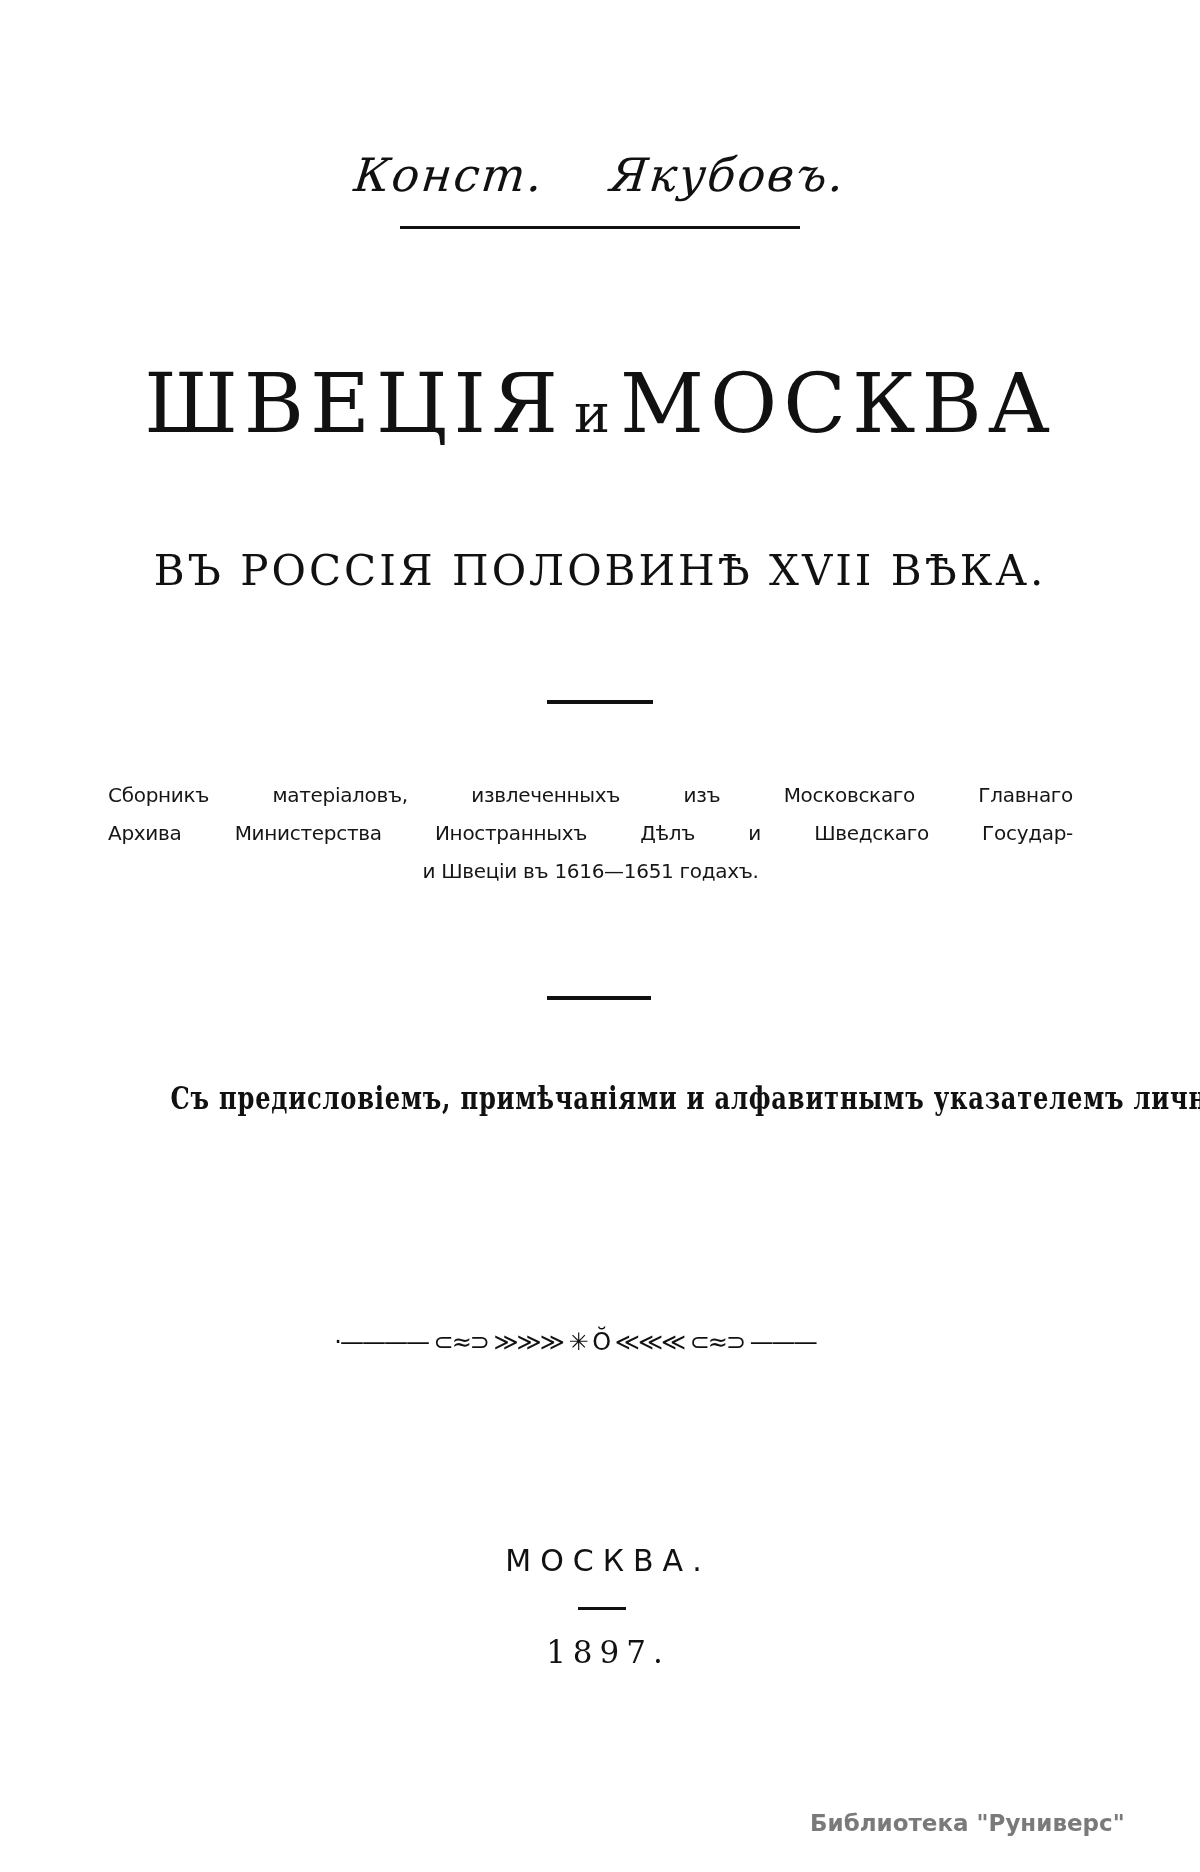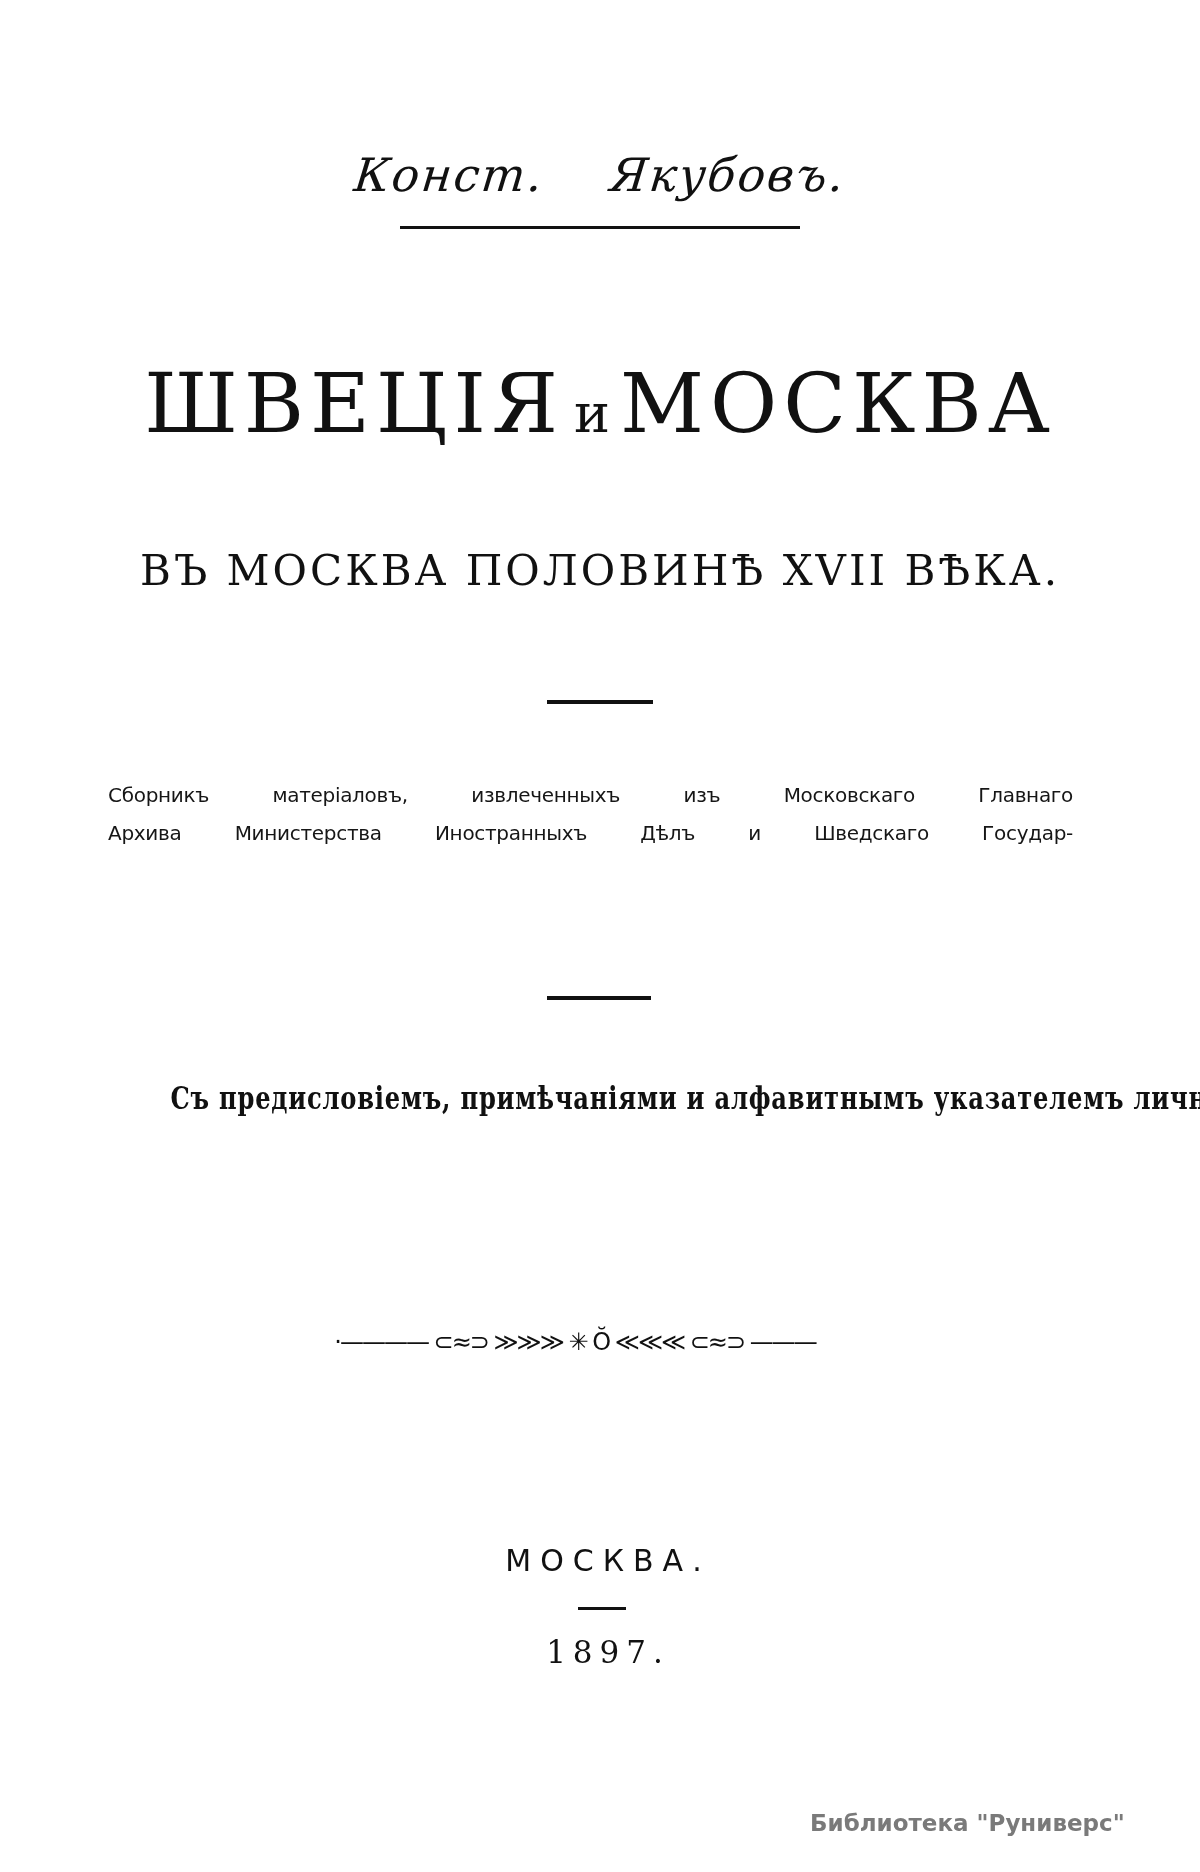--- a/index.html
+++ b/index.html
@@ -129,27 +129,28 @@
 <div class="page">
 
   <div class="abs author">Конст.    Якубовъ.</div>
 
   <div class="abs author-rule"></div>
 
   <div class="abs title">
     <span>ШВЕЦІЯ</span><span class="conj">и</span><span>МОСКВА</span>
   </div>
 
-  <div class="abs subtitle">ВЪ МОСКВА ПОЛОВИНѢ XVII ВѢКА.</div>
+  <div class="abs subtitle">ВЪ РОССІЯ ПОЛОВИНѢ XVII ВѢКА.</div>
 
   <div class="abs rule-small rule1"></div>
 
   <div class="abs desc">
     <div class="just">Сборникъ матеріаловъ, извлеченныхъ изъ Московскаго Главнаго</div>
     <div class="just">Архива Министерства Иностранныхъ Дѣлъ и Шведскаго Государ-</div>
+    <div class="cent">и Швеціи въ 1616—1651 годахъ.</div>
   </div>
 
   <div class="abs rule-small rule2"></div>
 
   <div class="abs note-wrap">
     <span class="note-inner">Съ предисловіемъ, примѣчаніями и алфавитнымъ указателемъ личныхъ именъ.</span>
   </div>
 
   <div class="abs ornament">·———— ⊂≈⊃ ≫≫≫ ✳ Ŏ ≪≪≪ ⊂≈⊃ ———</div>
 

